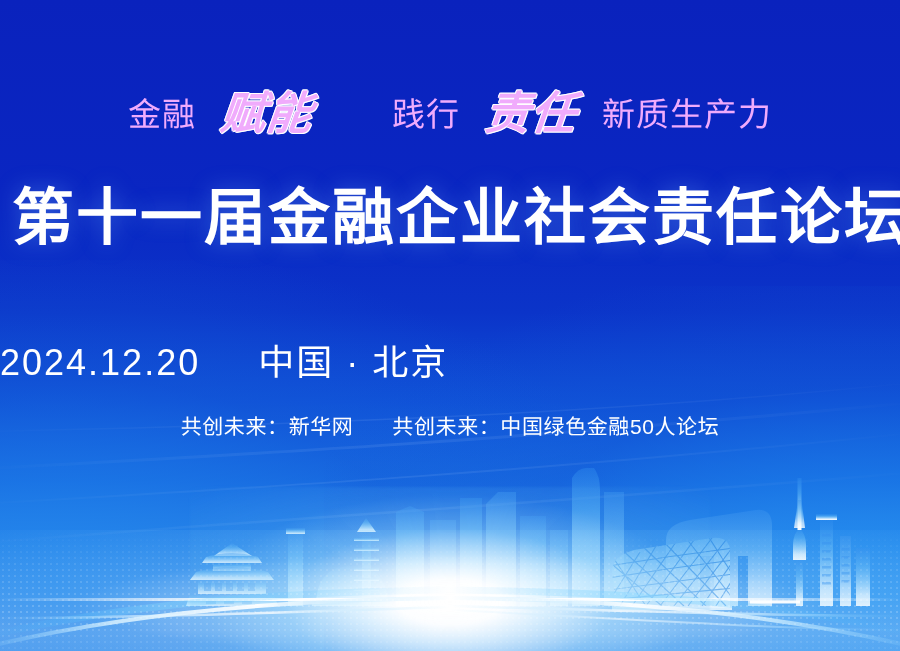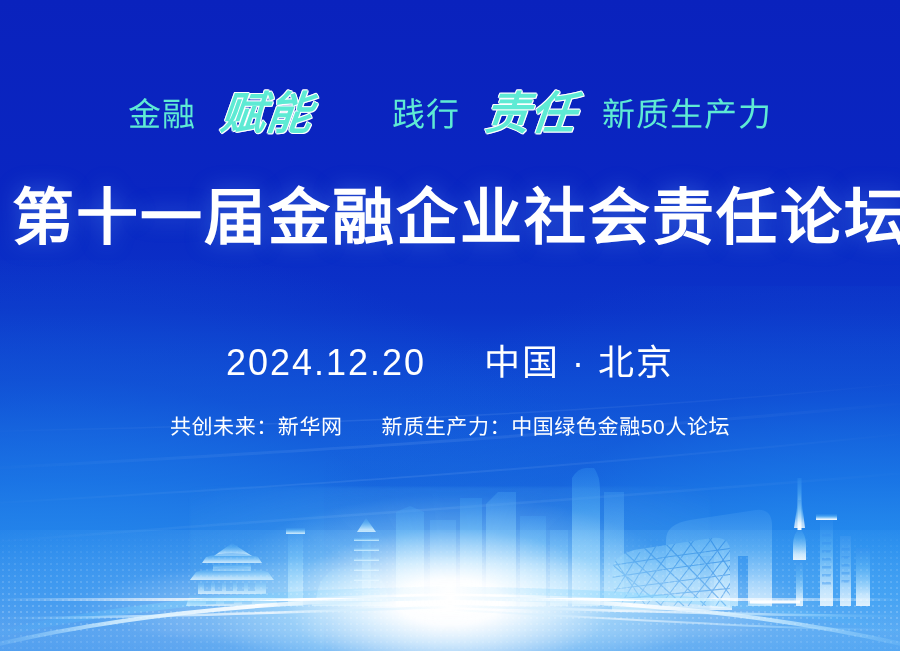--- a/index.html
+++ b/index.html
@@ -105,21 +105,21 @@
   .content{position:absolute;inset:0;}
 
   .taglines{
     position:absolute;left:0;right:0;top:88px;
     display:flex;justify-content:center;align-items:baseline;
     gap:74px;
     white-space:nowrap;
   }
   .tagline{
     display:flex;align-items:baseline;
-    color:#5eead4;
+    color:#f0abfc;
     gap:20px;
   }
   .tag-plain{
     font-size:33px;font-weight:400;letter-spacing:1px;
     line-height:1;
   }
   .tag-brush{
     font-family:"DejaVu Serif","Liberation Serif",serif;
     font-size:45px;font-weight:700;font-style:italic;
     line-height:1;
@@ -138,21 +138,20 @@
     font-size:62px;
     font-weight:700;
     letter-spacing:2px;
     line-height:1.05;
     white-space:nowrap;
     text-shadow:0 0 22px rgba(120,190,255,.35);
   }
 
   .date-line{
     position:absolute;left:0;right:0;top:333px;
-    text-align:center;
     color:#ffffff;
     font-size:36px;
     font-weight:300;
     letter-spacing:2px;
     white-space:nowrap;
   }
   .date-line .sep{display:inline-block;width:34px;}
 
   .credits{
     position:absolute;left:0;right:0;top:410px;
@@ -393,17 +392,17 @@
 
     <div class="date-line">
       <span>2024.12.20</span>
       <span class="sep"></span>
       <span>中国 · 北京</span>
     </div>
 
     <div class="credits">
       <span>共创未来：新华网</span>
       <span class="sep"></span>
-      <span>新质生产力：中国绿色金融50人论坛</span>
+      <span>共创未来：中国绿色金融50人论坛</span>
     </div>
 
   </div>
 </div>
 
 </body></html>

